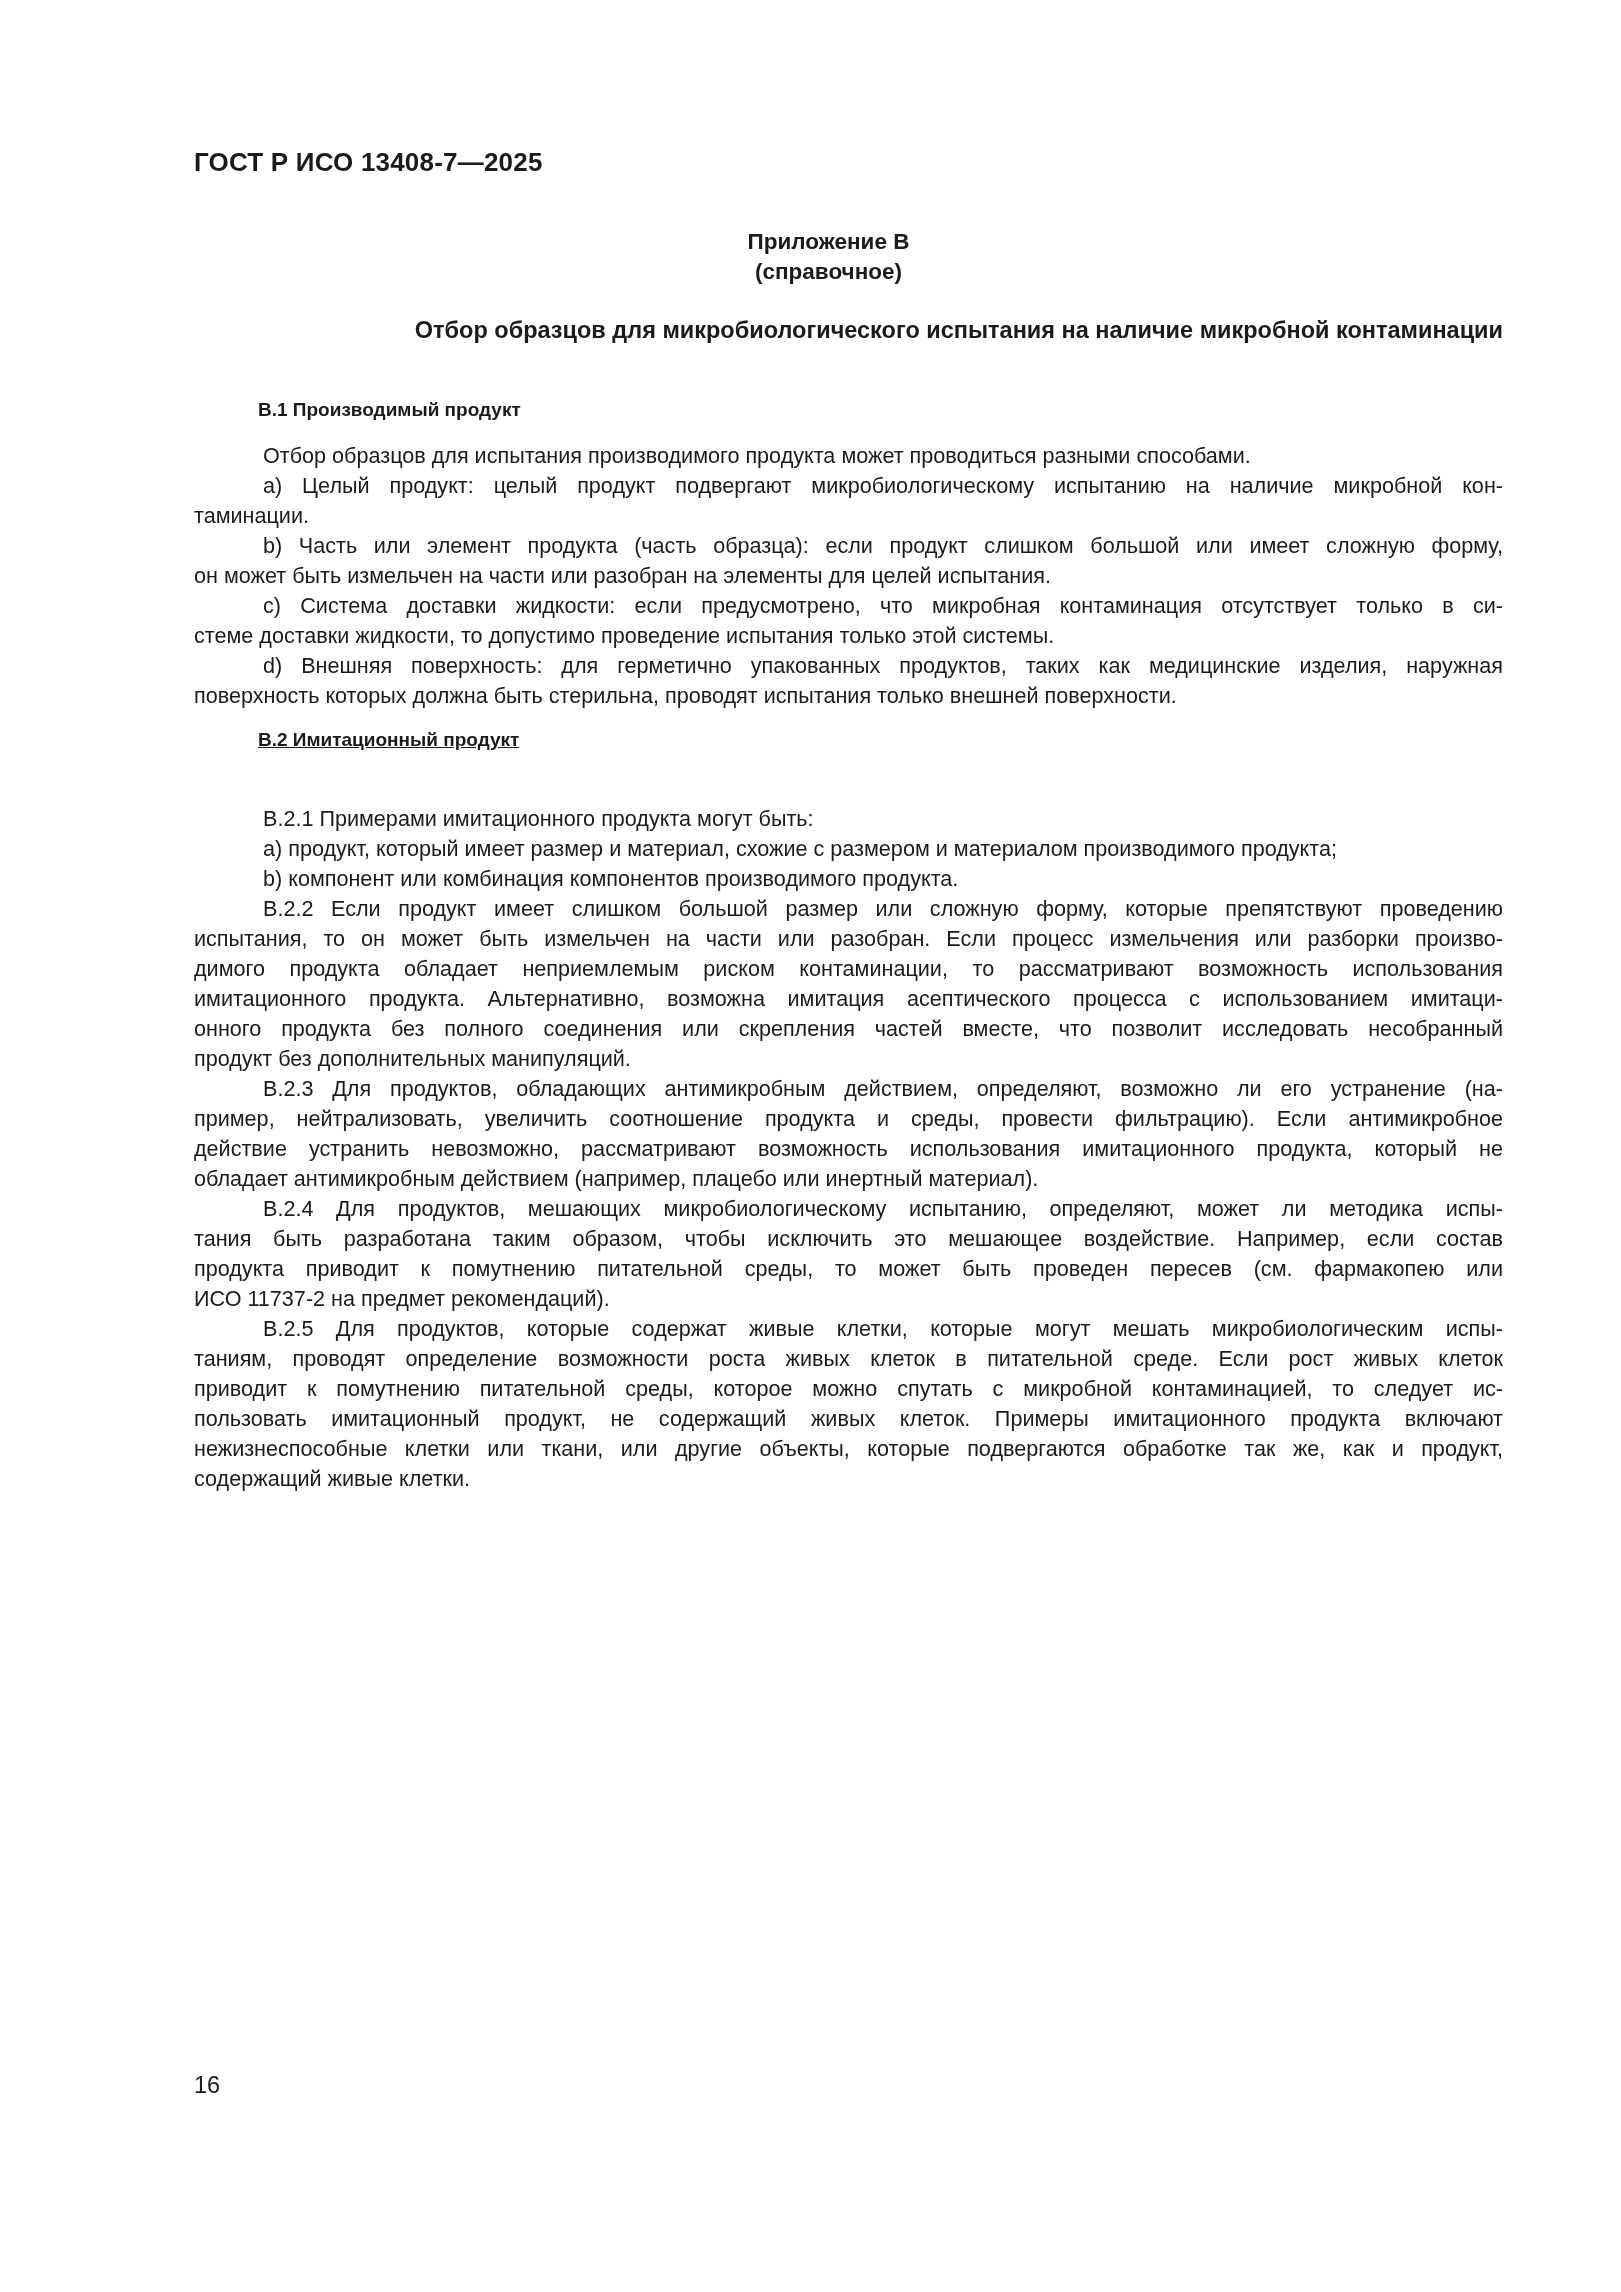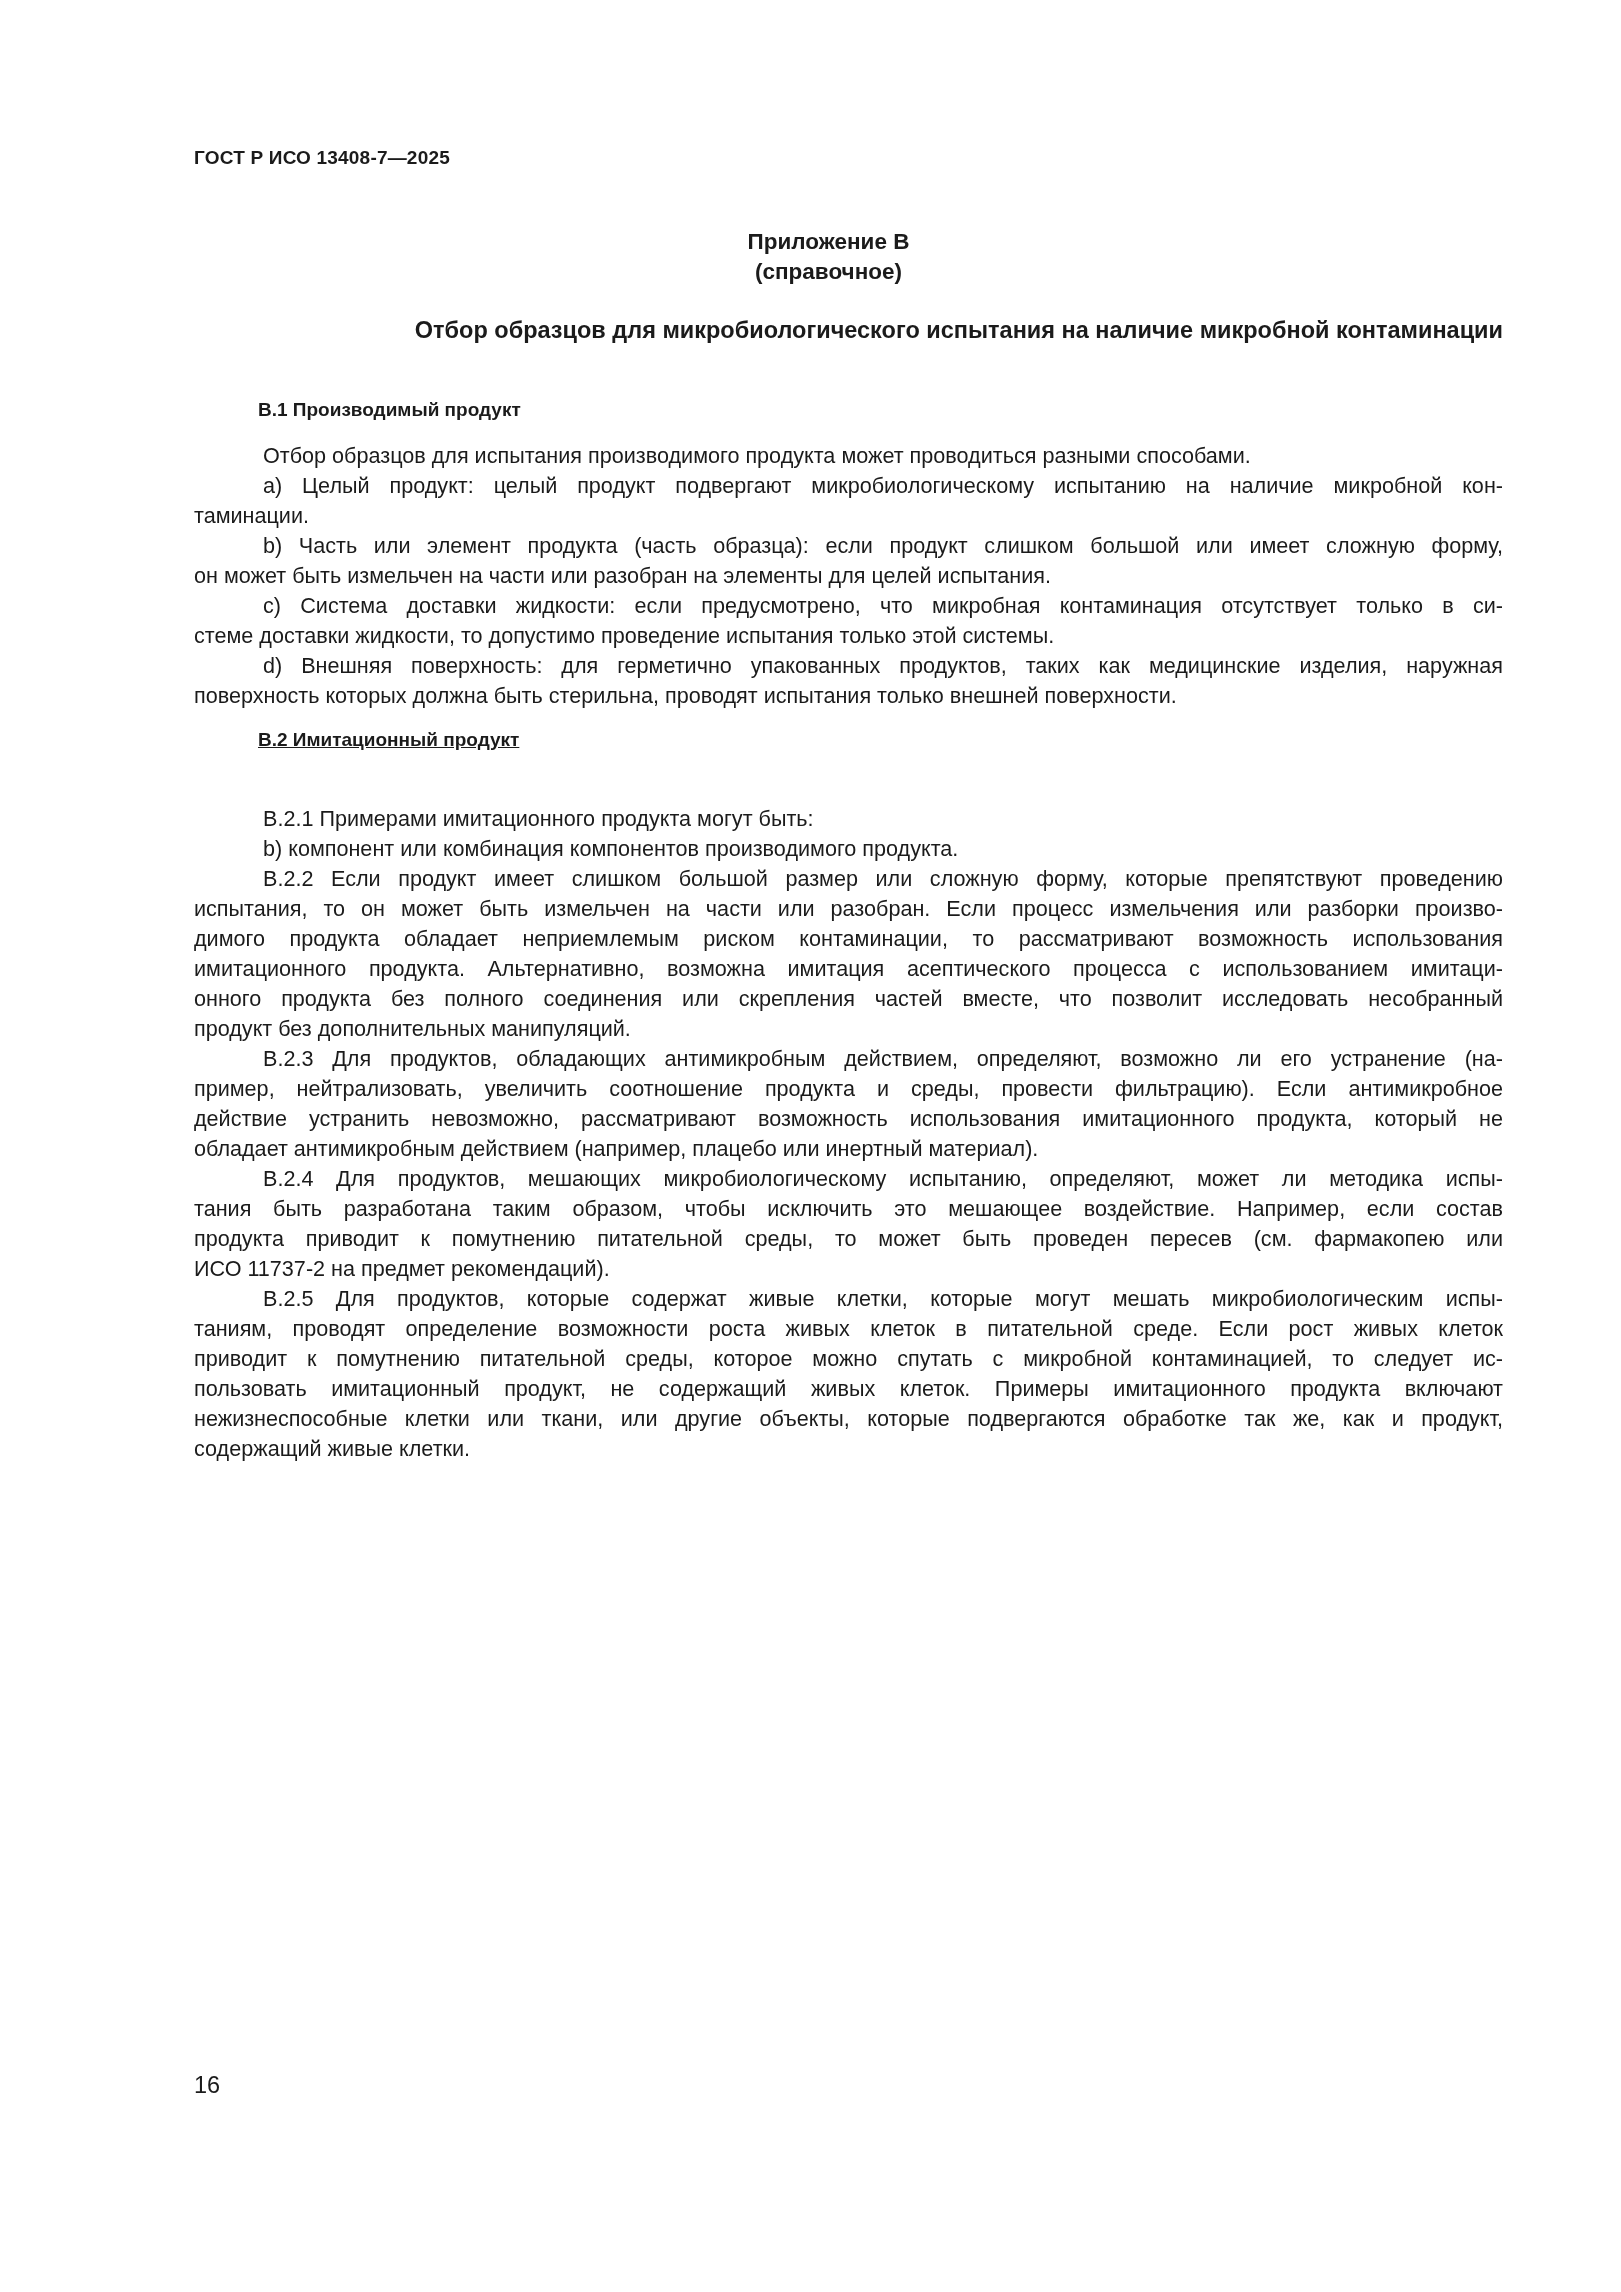--- a/index.html
+++ b/index.html
@@ -1,19 +1,19 @@
 <!DOCTYPE html>
 <html><head>
 <meta charset="utf-8">
 <style>
   html, body { margin: 0; padding: 0; background: #ffffff; }
   body { width: 1621px; height: 2293px; position: relative; overflow: hidden;
          font-family: "Liberation Sans", "DejaVu Sans", sans-serif; color: #1b1b1b; }
   .page { position: absolute; left: 0; top: 0; width: 1621px; height: 2293px; }
-  .doc-code { position: absolute; left: 194px; top: 147px; font-size: 19px; font-weight: bold; letter-spacing: 0.2px; }
+  .doc-code { position: absolute; left: 194px; top: 147px; font-size: 26px; font-weight: bold; letter-spacing: 0.2px; }
   .annex { position: absolute; left: 0; width: 1621px; text-align: center; top: 227px; font-size: 22.5px; font-weight: bold; line-height: 30px; }
   .annex div { height: 30px; padding-left: 36px; }
   .title { position: absolute; left: 194px; width: 1309px; text-align: right; top: 317px; font-size: 23.5px; font-weight: bold; }
   .section-head { position: absolute; left: 258px; font-size: 19px; font-weight: bold; }
   .block { position: absolute; left: 194px; width: 1309px; font-size: 21.6px; line-height: 30px; }
   .ln { display: block; height: 30px; white-space: nowrap; text-align: justify; text-align-last: justify; }
   .ln.last { text-align-last: left; }
   .ln.ind { padding-left: 69px; }
   .pagenum { position: absolute; left: 194px; top: 2072px; font-size: 23.5px; }
 </style>
@@ -42,20 +42,21 @@
     <span class="ln ind">c)  Система доставки жидкости: если предусмотрено, что микробная контаминация отсутствует только в си-</span>
     <span class="ln last">стеме доставки жидкости, то допустимо проведение испытания только этой системы.</span>
     <span class="ln ind">d)  Внешняя поверхность: для герметично упакованных продуктов, таких как медицинские изделия, наружная</span>
     <span class="ln last">поверхность которых должна быть стерильна, проводят испытания только внешней поверхности.</span>
   </div>
 
   <div class="section-head" style="top:729px;text-decoration:underline;">В.2  Имитационный продукт</div>
 
   <div class="block" style="top:770px;margin-top:34px;">
     <span class="ln ind last">В.2.1  Примерами имитационного продукта могут быть:</span>
+    <span class="ln ind last">a)  продукт, который имеет размер и материал, схожие с размером и материалом производимого продукта;</span>
     <span class="ln ind last">b)  компонент или комбинация компонентов производимого продукта.</span>
     <span class="ln ind">В.2.2 Если продукт имеет слишком большой размер или сложную форму, которые препятствуют проведению</span>
     <span class="ln">испытания, то он может быть измельчен на части или разобран. Если процесс измельчения или разборки произво-</span>
     <span class="ln">димого продукта обладает неприемлемым риском контаминации, то рассматривают возможность использования</span>
     <span class="ln">имитационного продукта. Альтернативно, возможна имитация асептического процесса с использованием имитаци-</span>
     <span class="ln">онного продукта без полного соединения или скрепления частей вместе, что позволит исследовать несобранный</span>
     <span class="ln last">продукт без дополнительных манипуляций.</span>
     <span class="ln ind">В.2.3  Для продуктов, обладающих антимикробным действием, определяют, возможно ли его устранение (на-</span>
     <span class="ln">пример, нейтрализовать, увеличить соотношение продукта и среды, провести фильтрацию). Если антимикробное</span>
     <span class="ln">действие устранить невозможно, рассматривают возможность использования имитационного продукта, который не</span>

